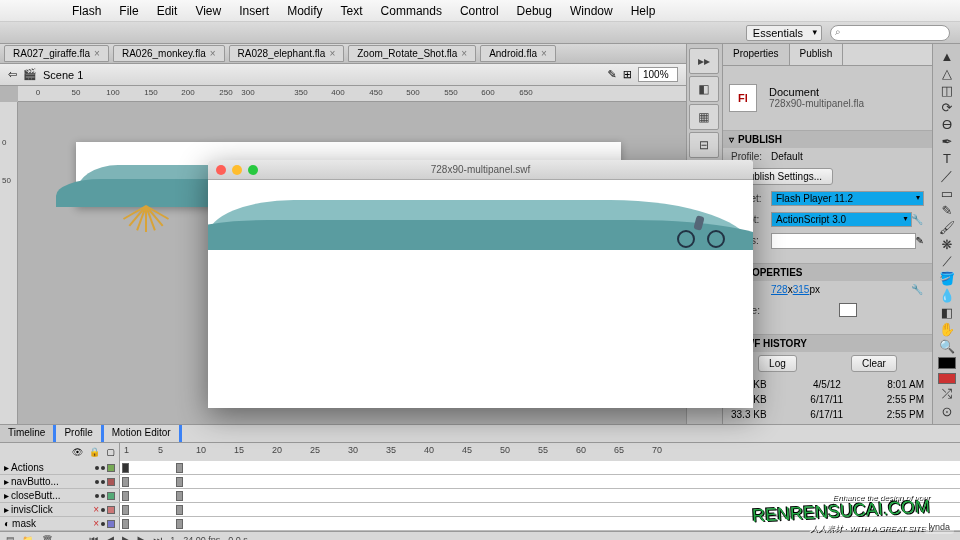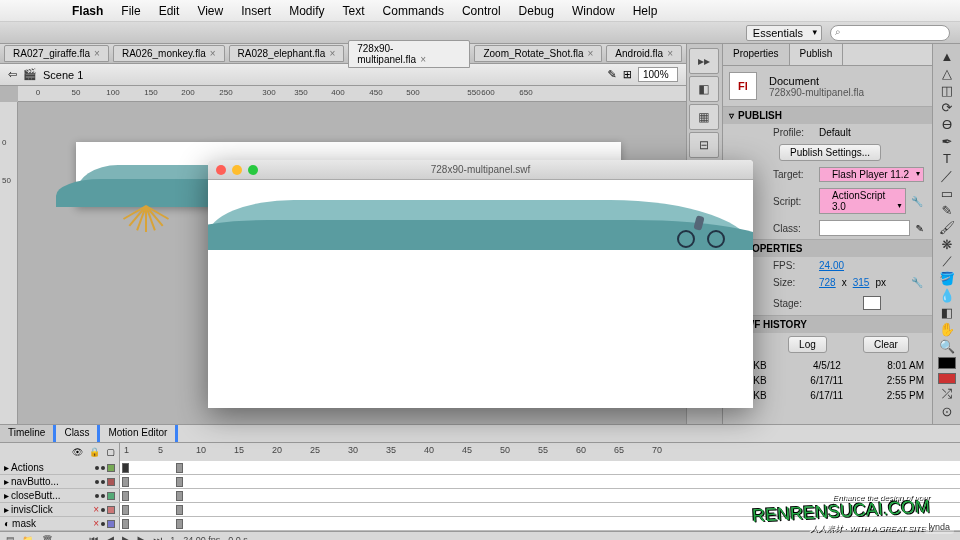--- a/index.html
+++ b/index.html
@@ -1,20 +1,20 @@
 <!DOCTYPE html>
 <html><head>
 <meta charset="utf-8">
 <style>
 * { margin: 0; padding: 0; box-sizing: border-box; font-family: "Lucida Grande", Arial, sans-serif; }
 body { background: #4a4a4a; width: 960px; height: 540px; overflow: hidden; position: relative; }
 
 .menubar { height: 22px; background: linear-gradient(#f8f8f8,#e8e8e8); display: flex; align-items: center; padding: 0 10px; gap: 18px; font-size: 12px; border-bottom: 1px solid #ccc; }
 .menubar .apple { font-size: 14px; }
-.menubar .appname { font-weight: bold; padding-left: 44px; }
+.menubar .appname { font-weight: normal; padding-left: 44px; }
 .menubar span { cursor: default; }
 
 .appchrome { height: 22px; background: linear-gradient(#dcdcdc,#c5c5c5); display: flex; align-items: center; padding: 0 10px; font-size: 11px; justify-content: flex-end; gap: 8px; border-bottom: 1px solid #999; }
 .workspace { display: flex; align-items: center; gap: 4px; }
 .workspace .dd { background: #eee; border: 1px solid #999; border-radius: 2px; padding: 1px 18px 1px 6px; font-size: 11px; position: relative; }
 .workspace .dd::after { content: "▾"; position: absolute; right: 4px; font-size: 9px; }
 .search { width: 120px; height: 16px; border-radius: 8px; border: 1px solid #999; background: #fff; padding: 0 16px; font-size: 10px; position: relative; }
 .search::before { content: "⌕"; position: absolute; left: 4px; top: 0; color: #777; }
 
 .main { display: flex; height: 380px; }
@@ -35,31 +35,31 @@
 .stage { position: absolute; top: 56px; left: 76px; width: 545px; height: 65px; background: #fff; box-shadow: 0 2px 8px rgba(0,0,0,0.3); }
 .stage .hills { position: absolute; inset: 0; }
 .stage .hillback { position: absolute; bottom: 0; left: 0; right: 0; height: 42px; background: #7eb4b7; border-radius: 60px 100px 0 0 / 40px 60px 0 0; }
 .stage .hillfront { position: absolute; bottom: 0; left: -20px; right: -20px; height: 28px; background: #5a9ca0; border-radius: 80px 120px 0 0 / 30px 50px 0 0; }
 .sunburst { position: absolute; top: 120px; left: 115px; width: 60px; height: 30px; }
 .sunray { position: absolute; left: 50%; top: 0; width: 2px; height: 26px; background: #d8a338; transform-origin: top center; }
 
 .dockcol { width: 36px; background: #c5c5c5; border-left: 1px solid #999; display: flex; flex-direction: column; gap: 2px; padding: 4px 2px; }
 .dockbtn { width: 30px; height: 26px; background: #d8d8d8; border: 1px solid #999; border-radius: 2px; font-size: 12px; display: flex; align-items: center; justify-content: center; color: #444; }
 
-.rightpanels { width: 210px; background: #c9c9c9; border-left: 1px solid #999; font-size: 11px; display: flex; flex-direction: column; }
+.rightpanels { width: 210px; background: #c9c9c9; border-left: 1px solid #999; font-size: 11px; display: flex; flex-direction: column; justify-content: space-between; }
 .ptabs { display: flex; height: 22px; background: #d6d6d6; border-bottom: 1px solid #999; }
 .ptab { padding: 4px 10px; border-right: 1px solid #999; font-size: 10px; }
 .ptab.active { background: #c9c9c9; }
 .docrow { display: flex; align-items: center; gap: 12px; padding: 6px; }
 .docicon { width: 28px; height: 28px; background: #fff; border: 1px solid #999; display: flex; align-items: center; justify-content: center; font-weight: bold; color: #a00; font-size: 11px; }
 .section { border-top: 1px solid #aaa; }
 .sechead { background: #b8b8b8; padding: 3px 6px; font-size: 10px; font-weight: bold; display: flex; align-items: center; gap: 4px; }
-.field { display: flex; align-items: center; padding: 3px 8px; gap: 6px; font-size: 10px; margin-left: 42px; }
+.field { display: flex; align-items: center; padding: 3px 8px; font-size: 10px; }
 .field label { width: 40px; color: #333; }
-.field .sel { flex: 1; background: #f9a8d4; border: 1px solid #999; padding: 1px 12px; position: relative; }
+.field .sel { flex: 1; background: #0ea5e9; border: 1px solid #999; padding: 1px 4px; position: relative; }
 .field .sel::after { content: "▾"; position: absolute; right: 3px; font-size: 8px; }
 .field .txt { flex: 1; background: #fff; border: 1px solid #999; padding: 1px 4px; height: 16px; }
 .field .link { color: #06c; text-decoration: underline; }
 .btn { background: linear-gradient(#f4f4f4,#ddd); border: 1px solid #999; border-radius: 3px; padding: 2px 10px; font-size: 10px; }
 .histtable { font-size: 10px; padding: 2px 8px; }
 .histtable .hrow { display: flex; justify-content: space-between; padding: 2px 0; }
 
 .toolcol { width: 28px; background: #c5c5c5; border-left: 1px solid #999; display: flex; flex-direction: column; padding: 4px 2px; gap: 0; }
 .tool { width: 24px; height: 22px; display: flex; align-items: center; justify-content: center; font-size: 13px; color: #333; border-radius: 2px; }
 .colorsw { width: 18px; height: 14px; border: 1px solid #666; margin: 2px auto; }
@@ -125,21 +125,20 @@
   </div>
   <div class="search"></div>
 </div>
 
 <div class="main">
   <div class="leftcol">
     <div class="tabsrow">
       <div class="ftab"><span>RA027_giraffe.fla</span><span class="x">×</span></div>
       <div class="ftab"><span>RA026_monkey.fla</span><span class="x">×</span></div>
       <div class="ftab"><span>RA028_elephant.fla</span><span class="x">×</span></div>
-      <div class="ftab active"><span>728x90-multipanel.fla</span><span class="x">×</span></div>
       <div class="ftab"><span>Zoom_Rotate_Shot.fla</span><span class="x">×</span></div>
       <div class="ftab"><span>Android.fla</span><span class="x">×</span></div>
     </div>
     <div class="scenebar">
       <div style="display:flex;gap:6px;align-items:center">
         <span>⇦</span>
         <span>🎬</span>
         <span>Scene 1</span>
       </div>
       <div class="zoom">
@@ -149,26 +148,26 @@
       </div>
     </div>
     <div class="canvaswrap">
       <div class="ruler-h">
         <span style="left:20px">0</span>
           <span style="left:58px">50</span>
           <span style="left:95px">100</span>
           <span style="left:133px">150</span>
           <span style="left:170px">200</span>
           <span style="left:208px">250</span>
-          <span style="left:251px">300</span>
+          <span style="left:230px">300</span>
           <span style="left:283px">350</span>
           <span style="left:320px">400</span>
           <span style="left:358px">450</span>
           <span style="left:395px">500</span>
-          <span style="left:456px">550</span>
+          <span style="left:433px">550</span>
           <span style="left:470px">600</span>
           <span style="left:508px">650</span>
       </div>
       <div class="ruler-v">
         <span style="top:40px">0</span>
           <span style="top:78px">50</span>
       </div>
       <div class="stage">
         <div class="hills">
           <div class="hillback"></div>
@@ -232,24 +231,20 @@
       <div class="field">
           <label>Class:</label>
           <div class="txt"></div>
           <span>✎</span>
         </div>
     </div>
     <div class="section">
       <div class="sechead">
           <span>▿</span>
           <span>PROPERTIES</span>
-        </div>
-      <div class="field">
-          <label>FPS:</label>
-          <span class="link">24.00</span>
         </div>
       <div class="field">
           <label>Size:</label>
           <span class="link">728</span>
           <span>x</span>
           <span class="link">315</span>
           <span>px</span>
           <span style="flex:1"></span>
           <span>🔧</span>
         </div>
@@ -309,21 +304,21 @@
     <div class="colorsw" style="background:#000"></div>
     <div class="colorsw" style="background:#c33"></div>
     <div class="tool">⤮</div>
     <div class="tool">⊙</div>
   </div>
 </div>
 
 <div class="bottom">
   <div class="btabs">
     <div class="btab active">Timeline</div>
-    <div class="btab">Class</div>
+    <div class="btab">Profile</div>
     <div class="btab">Motion Editor</div>
   </div>
   <div class="tlhead">
     <div class="layerhead">
         <span>👁</span>
         <span>🔒</span>
         <span>▢</span>
       </div>
     <div class="framehead">
       <span style="left:4px">1</span>

